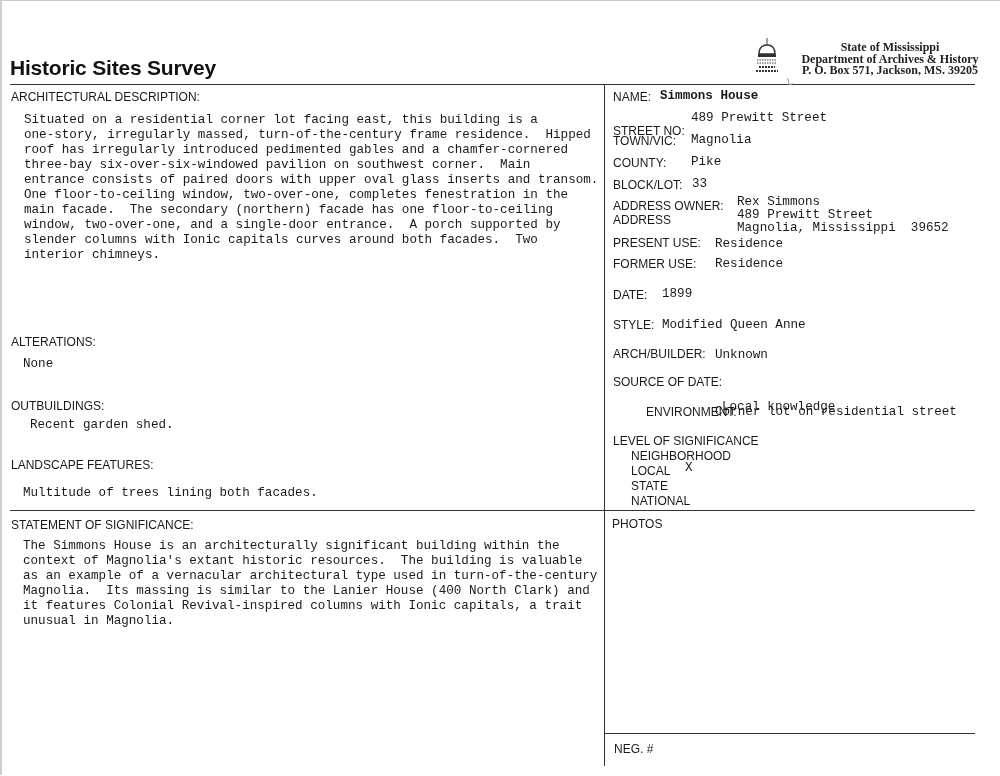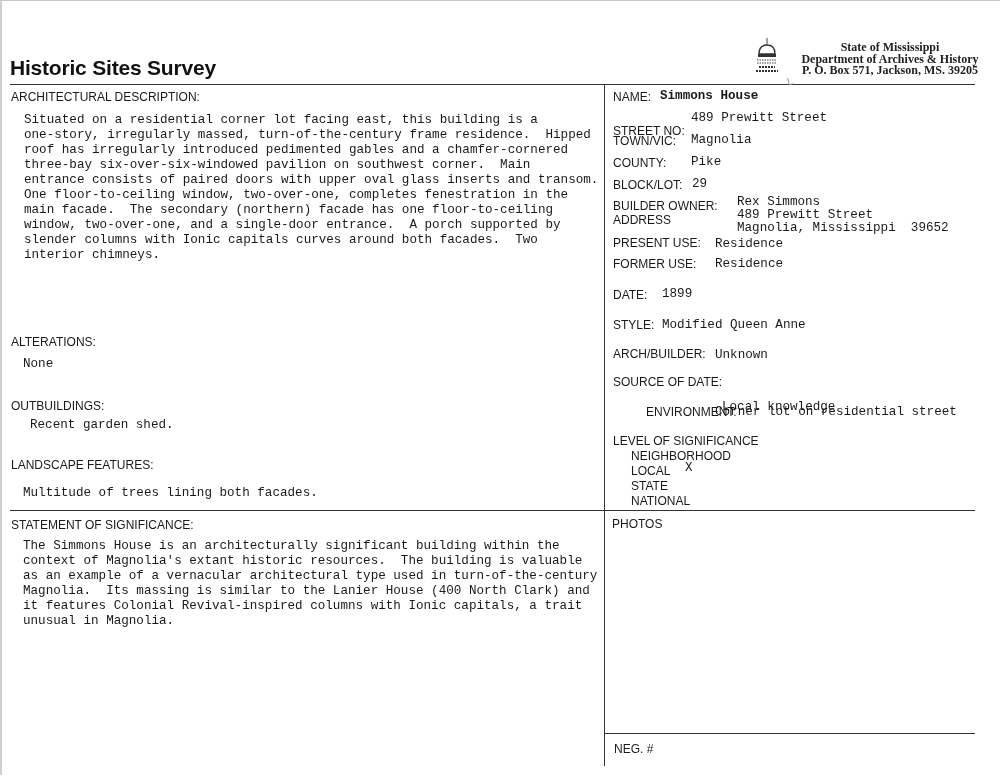--- a/index.html
+++ b/index.html
@@ -121,23 +121,23 @@
 <div class="label" style="left:613px; top:124px;">STREET NO:</div>
 <div class="typed" style="left:691px; top:111px;">489 Prewitt Street</div>
 
 <div class="label" style="left:613px; top:134px;">TOWN/VIC:</div>
 <div class="typed" style="left:691px; top:133px;">Magnolia</div>
 
 <div class="label" style="left:613px; top:156px;">COUNTY:</div>
 <div class="typed" style="left:691px; top:155px;">Pike</div>
 
 <div class="label" style="left:613px; top:178px;">BLOCK/LOT:</div>
-<div class="typed" style="left:692px; top:177px;">29</div>
+<div class="typed" style="left:692px; top:177px;">33</div>
 
-<div class="label" style="left:613px; top:199px;">BUILDER OWNER:</div>
+<div class="label" style="left:613px; top:199px;">ADDRESS OWNER:</div>
 <div class="label" style="left:613px; top:213px;">ADDRESS</div>
 <div class="typed" style="left:737px; top:196px; line-height:13px;" id="owner-text"><div>Rex Simmons</div><div>489 Prewitt Street</div><div>Magnolia, Mississippi  39652</div></div>
 
 <div class="label" style="left:613px; top:236px;">PRESENT USE:</div>
 <div class="typed" style="left:715px; top:237px;">Residence</div>
 
 <div class="label" style="left:613px; top:257px;">FORMER USE:</div>
 <div class="typed" style="left:715px; top:257px;">Residence</div>
 
 <div class="label" style="left:613px; top:288px;">DATE:</div>

